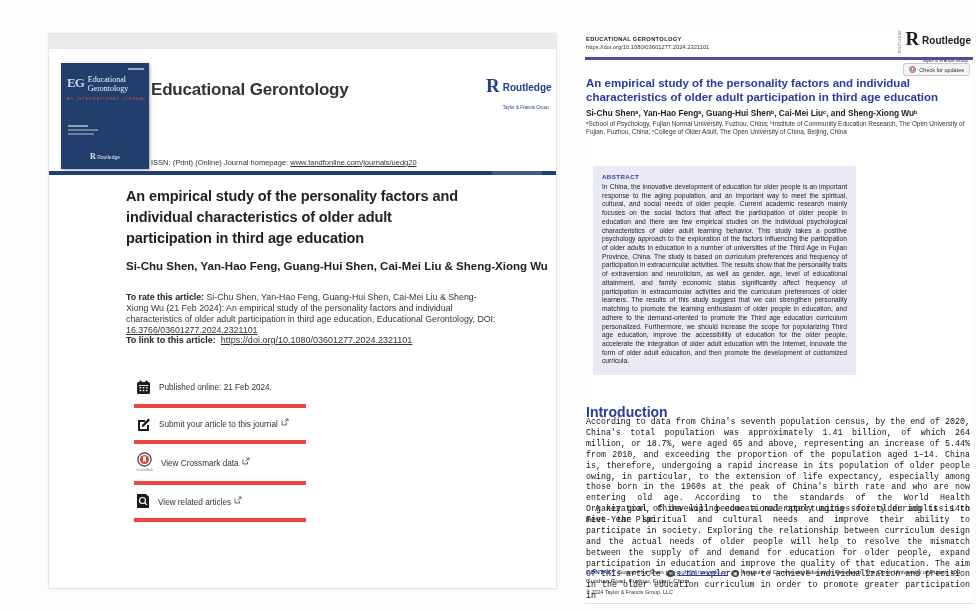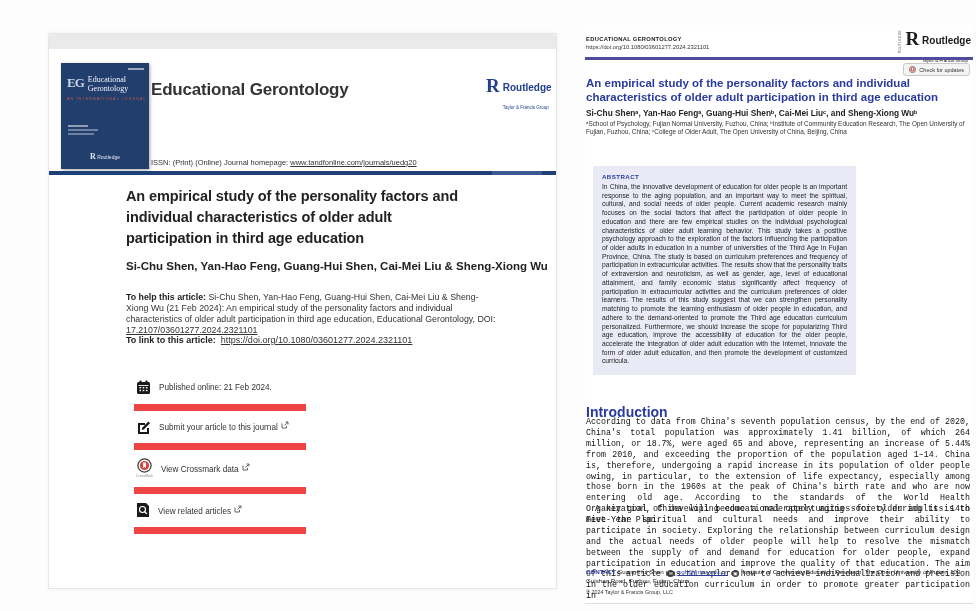--- a/index.html
+++ b/index.html
@@ -39,21 +39,21 @@
   .lp-navybar .seg { position:absolute; right:14px; top:0; width:50px; height:4px; background:#3a5a94; }
 
   .lp-arttitle { position:absolute; left:77px; top:152px; width:336px; font-size:14.5px; line-height:21px; font-weight:bold; color:#222; letter-spacing:-0.1px; }
   .lp-authors { position:absolute; left:77px; top:226px; font-size:11.5px; font-weight:bold; color:#222; }
   .lp-cite { position:absolute; left:77px; top:258px; width:372px; font-size:8.8px; line-height:11px; color:#333; }
   .lp-cite b, .lp-link b { font-weight:bold; color:#222; }
   .doi-link { text-decoration:underline; color:#333; }
   .lp-link { position:absolute; left:77px; top:301px; font-size:9px; color:#333; }
 
   .actions { position:absolute; left:85px; top:338px; width:172px; }
-  .action-row { display:flex; align-items:center; gap:8px; padding:8px 0 9px 2px; border-bottom:7px solid #ef4444; }
+  .action-row { display:flex; align-items:center; gap:8px; padding:8px 0 9px 2px; border-bottom:4px solid #ef4444; }
   .action-row .lbl { font-size:8.2px; color:#333; }
   .ext { display:inline-block; margin-left:3px; vertical-align:1px; }
   .cm-wrap { display:flex; flex-direction:column; align-items:center; line-height:4px; }
   .cm-caption { font-size:3.5px; color:#888; margin-top:1px; }
 
   
   .rp { position:absolute; left:585px; top:25px; width:388px; height:580px; background:#fff; }
   .rp-bottomline { position:absolute; left:0; top:578px; width:100%; height:1px; background:#ddd; }
   .rp-journal { position:absolute; left:1px; top:11px; font-size:5.8px; letter-spacing:.3px; color:#222; font-weight:bold; }
   .rp-doi { position:absolute; left:1px; top:19px; font-size:5.8px; color:#333; }
@@ -119,21 +119,21 @@
     </div>
 
     <div class="lp-navybar">
         <span class="seg"></span>
       </div>
 
     <div class="lp-arttitle">An empirical study of the personality factors and individual characteristics of older adult participation in third age education</div>
     <div class="lp-authors">Si-Chu Shen, Yan-Hao Feng, Guang-Hui Shen, Cai-Mei Liu &amp; Sheng-Xiong Wu</div>
 
     <div class="lp-cite">
-      <b>To help this article:</b><span> Si-Chu Shen, Yan-Hao Feng, Guang-Hui Shen, Cai-Mei Liu &amp; Sheng-Xiong Wu (21 Feb 2024): An empirical study of the personality factors and individual characteristics of older adult participation in third age education, Educational Gerontology, DOI: </span><span class="doi-link">17.2107/03601277.2024.2321101</span>
+      <b>To rate this article:</b><span> Si-Chu Shen, Yan-Hao Feng, Guang-Hui Shen, Cai-Mei Liu &amp; Sheng-Xiong Wu (21 Feb 2024): An empirical study of the personality factors and individual characteristics of older adult participation in third age education, Educational Gerontology, DOI: </span><span class="doi-link">16.3766/03601277.2024.2321101</span>
     </div>
 
     <div class="lp-link">
       <b>To link to this article:</b>&nbsp;
       <span class="doi-link">https://doi.org/10.1080/03601277.2024.2321101</span>
     </div>
 
     <div class="actions">
 
       <div class="action-row">

